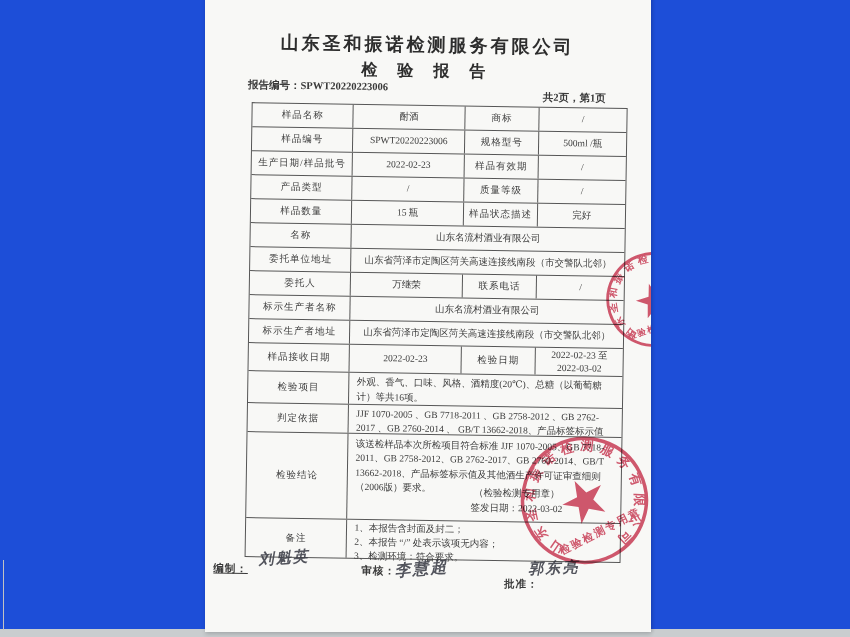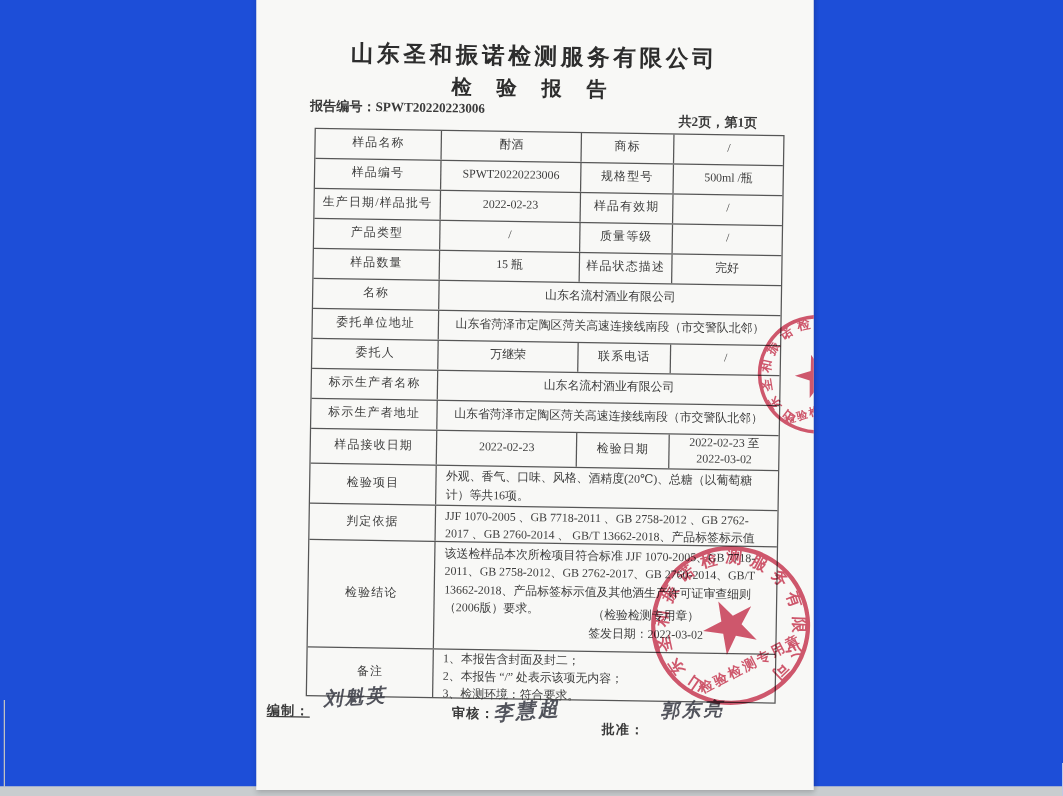--- a/index.html
+++ b/index.html
@@ -55,21 +55,21 @@
 
   .sign-row { position:absolute; top:572px; left:0; width:100%; font-size:10.5px; font-weight:bold; color:#3a3a3a; }
   .sign-label { position:absolute; letter-spacing:1px; }
   .sig {
     position:absolute; font-family:"DejaVu Sans",sans-serif; font-style:italic; font-weight:bold;
     color:#3b3d47; opacity:.88; letter-spacing:2px;
   }
   .sig1 { left:62px; top:-14px; font-size:15px; transform:rotate(-5deg); }
   .sig2 { left:198px; top:-6px; font-size:16px; transform:rotate(-6deg); }
   .sig3 { left:332px; top:-8px; font-size:15px; transform:rotate(-3deg); }
-  .lbl1 { left:17px; top:0;text-decoration:underline; } .lbl2 { left:165px; top:0; } .lbl3 { left:285px; top:11px; }
+  .lbl1 { left:17px; top:0;text-decoration:underline; } .lbl2 { left:165px; top:0; } .lbl3 { left:308px; top:11px; }
 
   .stamp { position:absolute; mix-blend-mode:multiply; opacity:.82; }
   .stamp-big { left:320px; top:438px; width:134px; height:134px; transform:rotate(-28deg); }
   .stamp-small { left:402px; top:252px; width:102px; height:102px; transform:rotate(-18deg); }
 </style>
 </head>
 <body>
 
 <div class="photo">
   <div class="bottom-band"></div>

